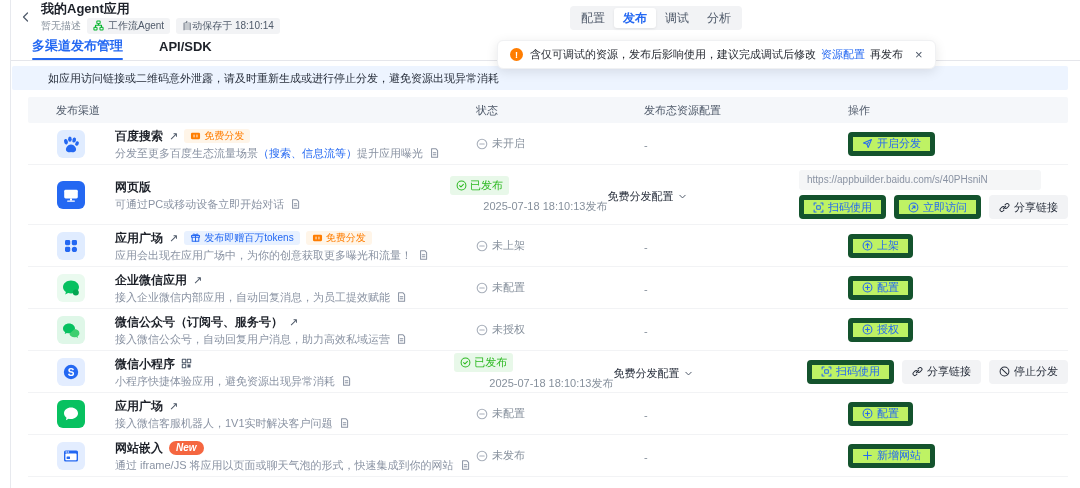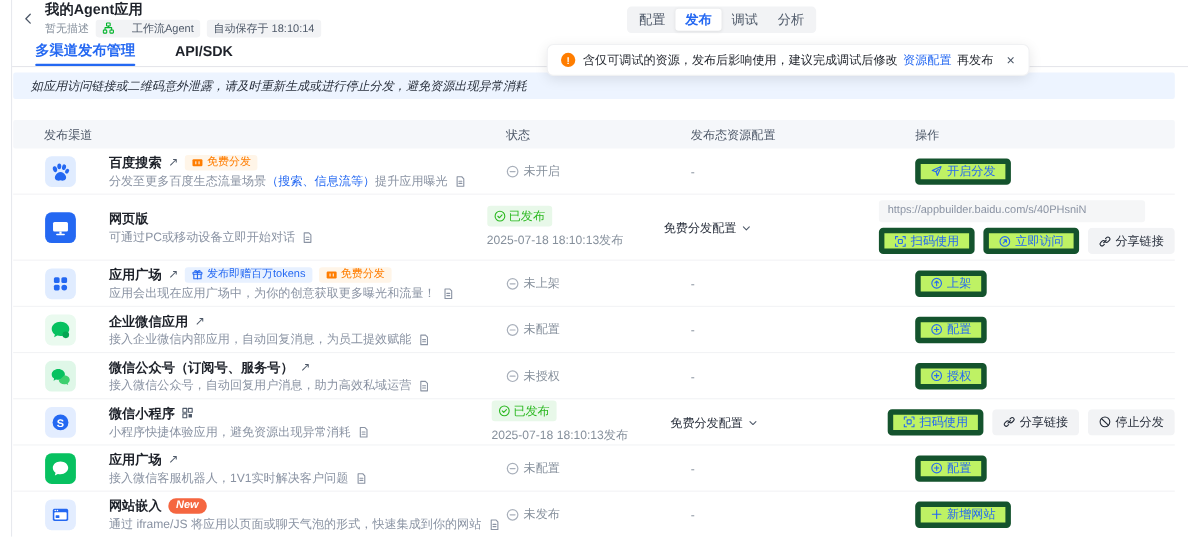--- a/index.html
+++ b/index.html
@@ -6,39 +6,39 @@
   html,body{width:1080px;height:488px;background:#fff;overflow:hidden;}
   .page{position:relative;width:1080px;height:488px;background:#fff;}
   .left-divider{position:absolute;left:10px;top:0;bottom:0;width:1px;background:#e7e9ee;}
   
   .header{position:absolute;left:11px;right:0;top:0;height:33px;display:flex;align-items:center;}
   .back{margin-left:6px;width:18px;display:flex;align-items:center;justify-content:center;color:#4e5969;cursor:pointer;}
   .titleblock{margin-left:6px;}
   .apptitle{font-size:13px;font-weight:700;color:#1d2129;line-height:14px;margin-top:2px;}
   .subrow{display:flex;align-items:center;gap:6px;margin-top:2px;}
   .subdesc{font-size:10px;color:#86909c;}
-  .hbadge{display:inline-flex;align-items:center;gap:16px;background:#f2f3f5;border-radius:3px;padding:1px 6px;font-size:10px;color:#4e5969;}
+  .hbadge{display:inline-flex;align-items:center;gap:4px;background:#f2f3f5;border-radius:3px;padding:1px 6px;font-size:10px;color:#4e5969;}
   .hbadge .wf{color:#00b42a;}
   .seg{position:absolute;left:559px;top:6px;background:#f2f3f5;border-radius:4px;padding:2px;display:flex;}
   .segitem{padding:2px 9px;font-size:12px;color:#4e5969;border-radius:3px;cursor:pointer;line-height:16px;white-space:nowrap;}
   .segitem.active{background:#fff;color:#2468f2;font-weight:700;box-shadow:0 1px 3px rgba(0,0,0,.08);}
   
   .tabbar{position:absolute;left:11px;right:0;top:33px;height:28px;border-bottom:1px solid #e5e6eb;display:flex;align-items:flex-end;gap:36px;padding-left:21px;}
   .ptab{font-size:13px;font-weight:700;color:#1d2129;cursor:pointer;position:relative;height:28px;display:flex;align-items:center;}
   .ptab.active{color:#2468f2;}
   .ptab.active::after{content:"";position:absolute;left:0;right:0;bottom:0;height:2px;background:#2468f2;border-radius:1px;}
   
   .toast{position:absolute;left:497px;top:40px;z-index:20;background:#fff;border:1px solid #f0f1f3;border-radius:6px;box-shadow:0 3px 12px rgba(0,0,0,.10);padding:6px 12px;display:flex;align-items:center;gap:5px;font-size:11px;color:#1d2129;white-space:nowrap;}
   .warnic{width:13px;height:13px;border-radius:50%;background:#ff7d00;color:#fff;font-size:9px;font-weight:700;display:flex;align-items:center;justify-content:center;flex:none;margin-right:2px;}
   .tlink{color:#2468f2;cursor:pointer;}
   .tclose{margin-left:7px;color:#4e5969;cursor:pointer;font-size:13px;line-height:11px;}
   
-  .notice{position:absolute;left:12px;right:12px;top:66px;height:24px;background:#edf4ff;border-radius:2px;display:flex;align-items:center;padding-left:16px;font-size:11px;color:#272e3b;font-style:italic;}
+  .notice{position:absolute;left:12px;right:12px;top:66px;height:24px;background:#edf4ff;border-radius:2px;display:flex;align-items:center;padding-left:36px;font-size:11px;color:#272e3b;}
   
-  .table{position:absolute;left:12px;right:12px;top:97px;margin-top:12px;}
+  .table{position:absolute;left:28px;right:12px;top:97px;}
   .thead{display:flex;align-items:center;height:26px;background:#f5f7fa;border-radius:2px;font-size:11px;color:#4e5969;}
   .thead .c1{padding-left:28px;display:block;}
   .c1{width:443px;display:flex;align-items:center;padding-left:29px;}
   .c2{width:173px;padding-left:5px;}
   .c3{width:199px;padding-left:0;}
   .c4{flex:1;padding-left:5px;}
   .trow{display:flex;align-items:center;height:42px;border-bottom:1px solid #f2f3f5;}
   .trow.tall{height:60px;}
   .chicon{width:28px;height:28px;border-radius:6px;display:flex;align-items:center;justify-content:center;margin-right:30px;flex:none;}
   .ch-baidu-paw{background:#e0ecff;}
@@ -52,21 +52,21 @@
   .chtext{min-width:0;}
   .chtitle{display:flex;align-items:center;gap:6px;font-size:12px;font-weight:700;color:#1d2129;line-height:14px;}
   .ext{font-size:11px;color:#4e5969;font-weight:400;}
   .sfx{color:#4e5969;}
   .chdesc{display:flex;align-items:center;margin-top:4px;font-size:11px;color:#8a93a3;font-weight:400;line-height:12px;}
   .dlink{color:#2468f2;cursor:pointer;}
   .chdesc .ic{margin-left:6px;color:#8a93a3;}
   .st-gray{display:flex;align-items:center;gap:4px;color:#86909c;font-size:11px;}
   .st-gray .ic{color:#a9b0bb;}
   .pill{display:inline-flex;align-items:center;gap:3px;background:#e8f8e9;color:#2bb820;font-size:11px;padding:2px 6px;border-radius:3px;}
-  .time{margin-top:4px;font-size:11px;color:#86909c;}
+  .time{margin-top:4px;font-size:11px;color:#86909c;text-align:right;}
   .cfg{display:inline-flex;align-items:center;gap:5px;font-size:11px;color:#272e3b;cursor:pointer;}
   .cfg .ic{color:#4e5969;}
   .dash{color:#86909c;font-size:11px;}
   .opsrow{display:flex;gap:8px;align-items:center;}
   .btn{display:inline-flex;align-items:center;gap:4px;height:24px;padding:0 9px;border-radius:4px;font-size:11px;cursor:pointer;white-space:nowrap;font-family:inherit;}
   .btn-p{background:#bef264;border:5px solid #14532d;color:#2468f2;}
   .btn-d{background:#f2f3f5;border:1px solid transparent;color:#272e3b;}
   .urlbox{width:242px;height:20px;line-height:20px;background:#f5f6f7;border-radius:3px;font-size:10px;color:#8a93a3;padding:0 8px;margin-bottom:5px;overflow:hidden;white-space:nowrap;cursor:text;}
   .badge{display:inline-flex;align-items:center;gap:3px;font-size:10px;font-weight:400;padding:1px 6px;border-radius:3px;line-height:12px;white-space:nowrap;}
   .b-orange{background:#fff5e8;color:#ff7d00;}

